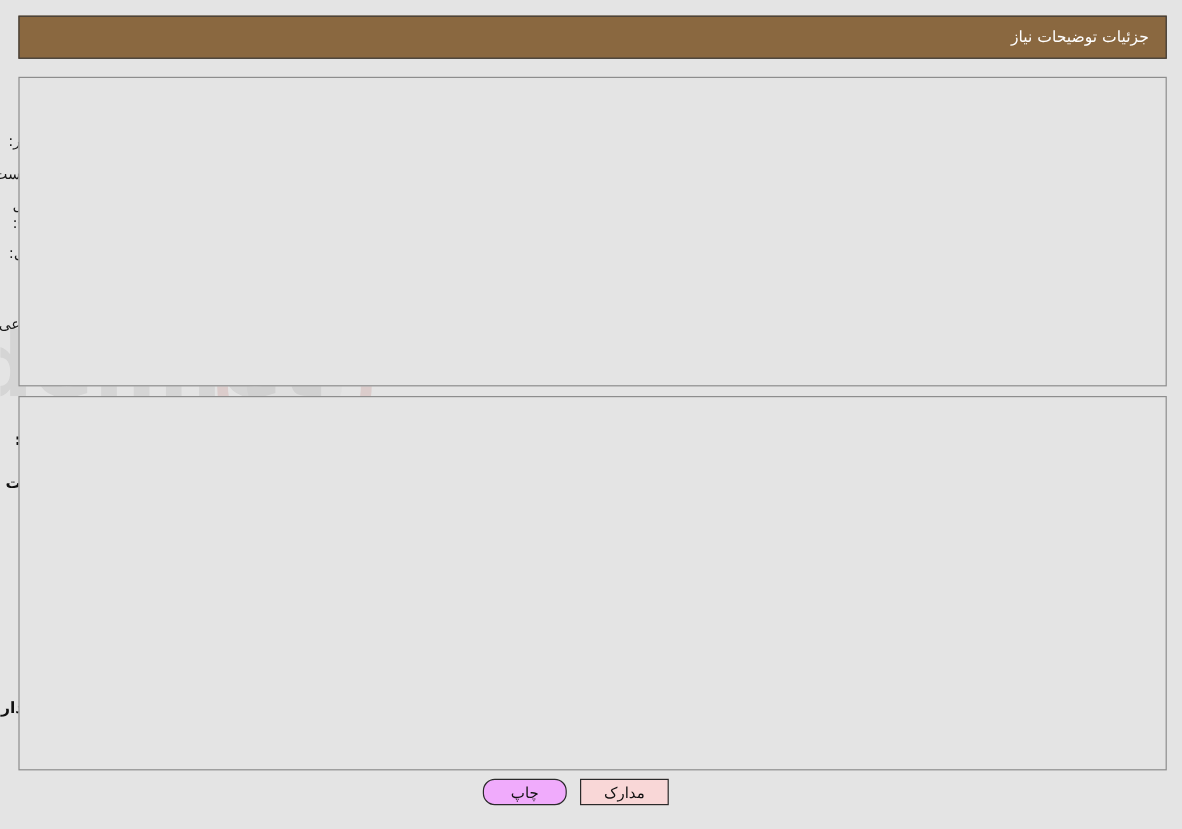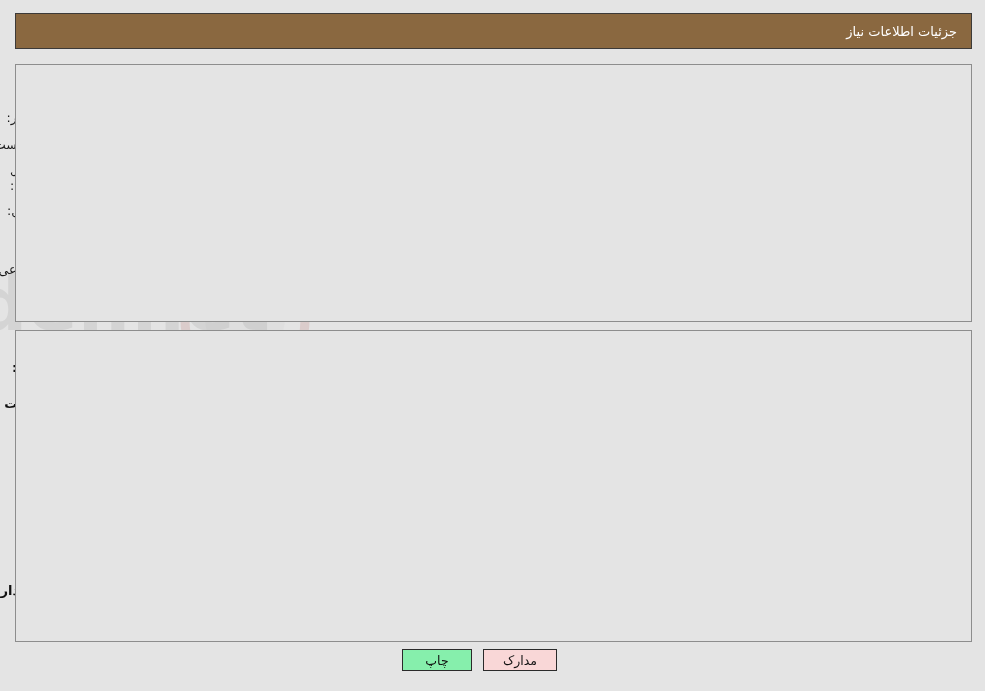--- a/index.html
+++ b/index.html
@@ -206,21 +206,21 @@
     border: 1px solid #2a2a2a;
     font-size: 12.5px;
     color: #111;
     height: 22px;
     display: flex;
     align-items: center;
     justify-content: center;
     cursor: pointer;
     position: absolute;
   }
-  .btn-print { background: #86efac; }
+  .btn-print { background: #f0abfc; border-radius: 10px; }
   .btn-back  { background: #f9d7d7; }
 </style>
 </head>
 <body>
 
 <div class="page">
 
   <svg class="watermark" viewBox="0 0 985 691">
     <g opacity="0.16">
       <path d="M185 250 L185 320 Q185 368 245 392 Q305 368 305 320 L305 250 Z" fill="none" stroke="#b0524f" stroke-width="9"></path>
@@ -230,21 +230,21 @@
       <text x="270" y="330">AnaTender.net</text>
     </g>
     <g opacity="0.16">
       <path d="M175 345 L215 345 L215 378 L240 378 L195 420 L150 378 L175 378 Z" fill="#d89a98"></path>
       <rect x="640" y="330" width="26" height="96" fill="#bdbdbd"></rect>
       <rect x="690" y="330" width="26" height="96" fill="#bdbdbd"></rect>
     </g>
   </svg>
 
   <div class="titlebar">
-    <span>جزئیات اطلاعات نیاز</span>
+    <span>جزئیات توضیحات نیاز</span>
   </div>
 
   <div class="panel panel-top"></div>
 
   <div class="frow" style="top:82px; right:880px;">
     <span class="lbl">شماره نیاز:</span>
   </div>
   <div class="box center" style="position:absolute; top:82px; right:613px; width:261px;">1103000045000083</div>
 
   <div class="frow" style="top:82px; right:290px;">

